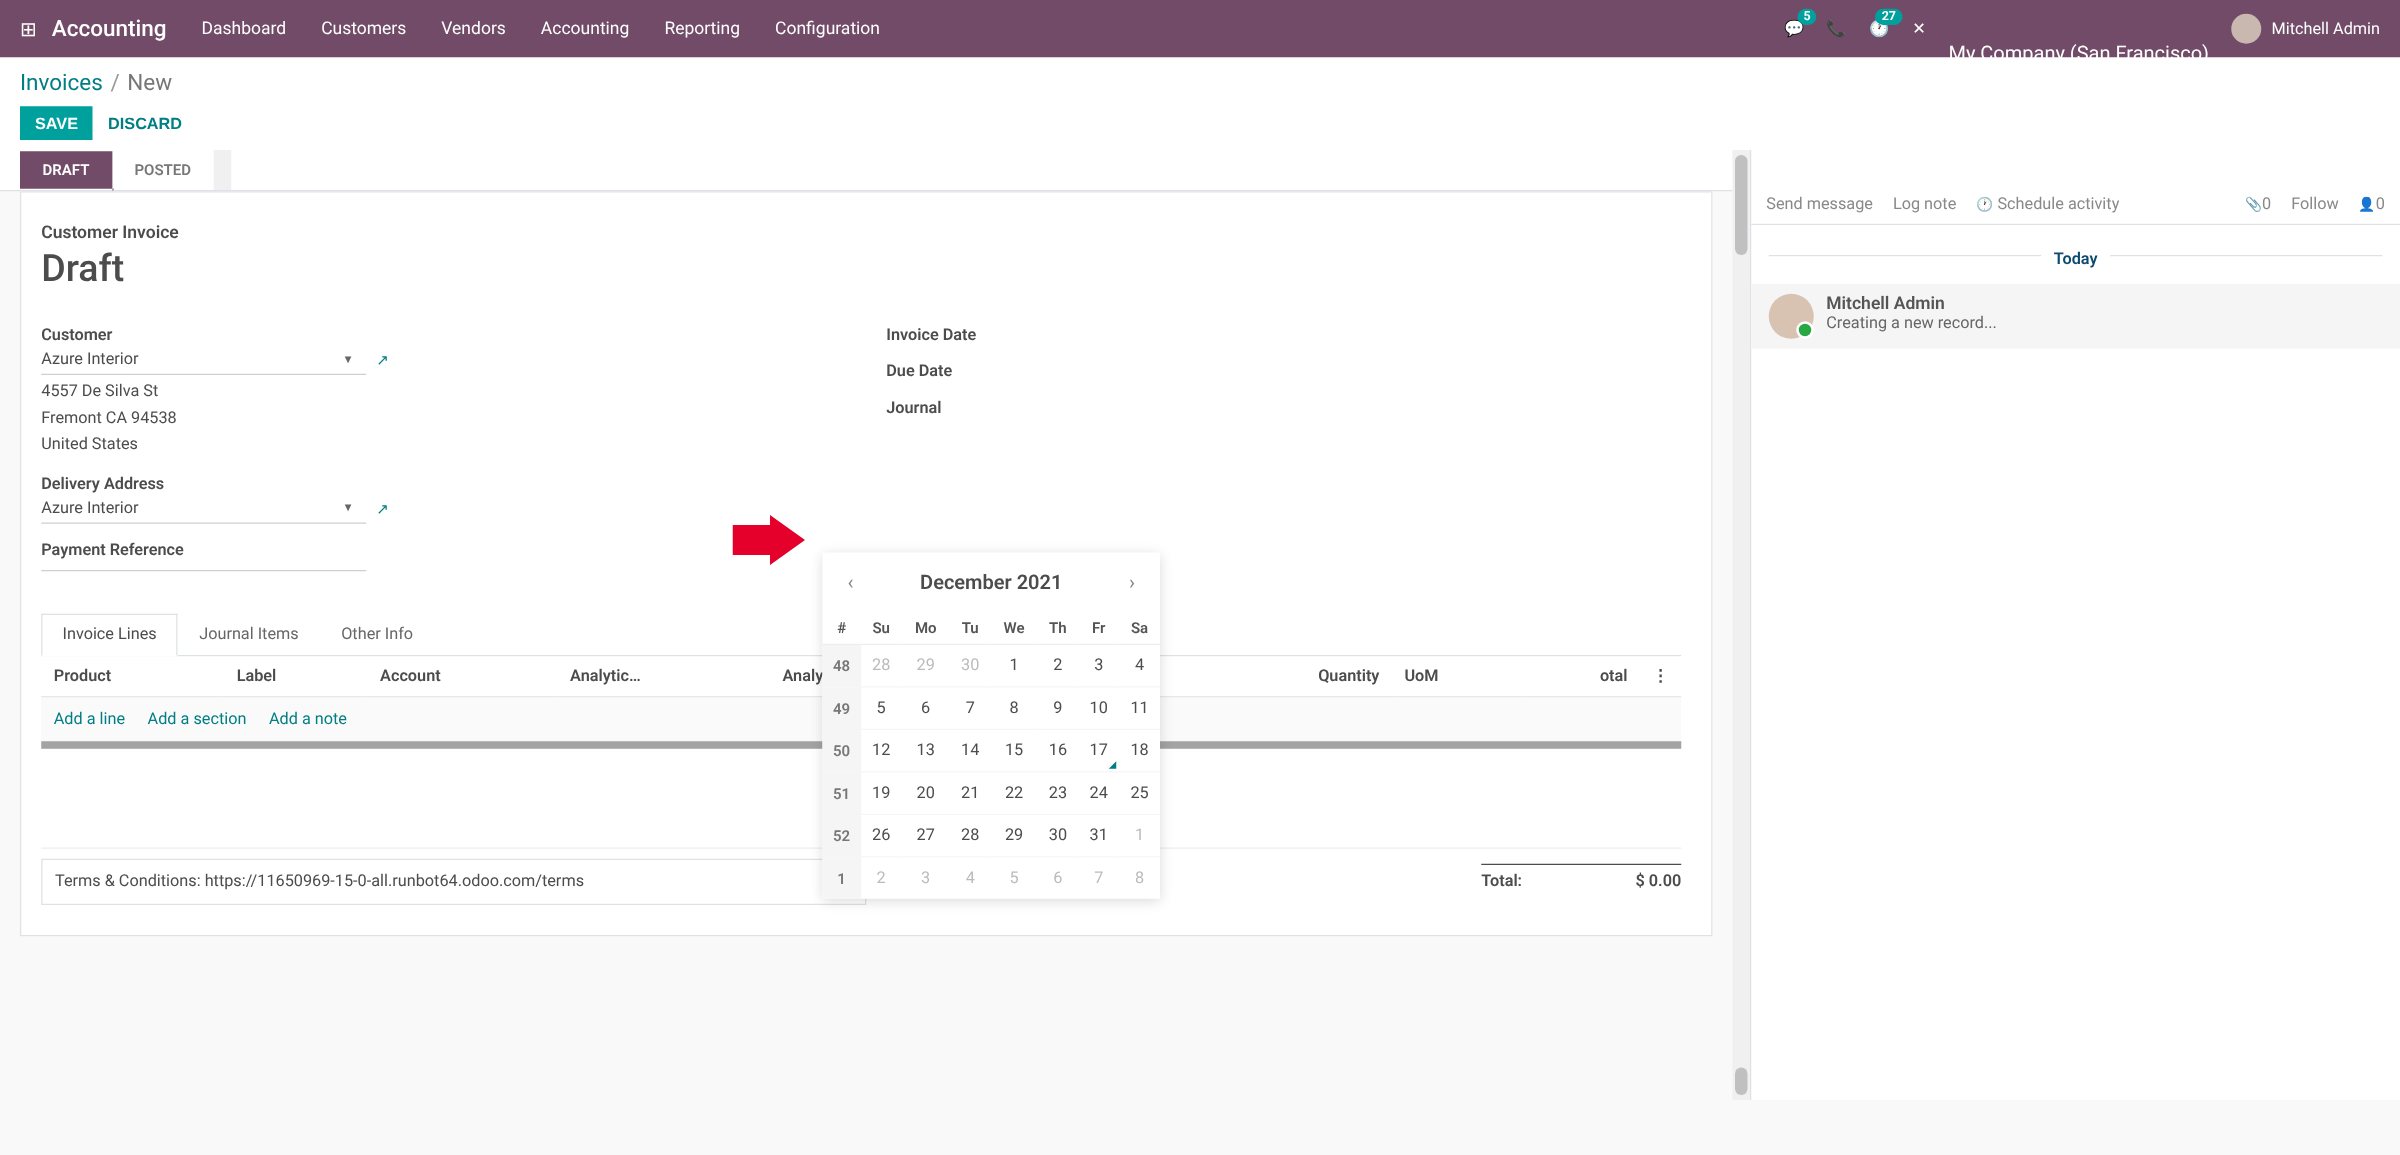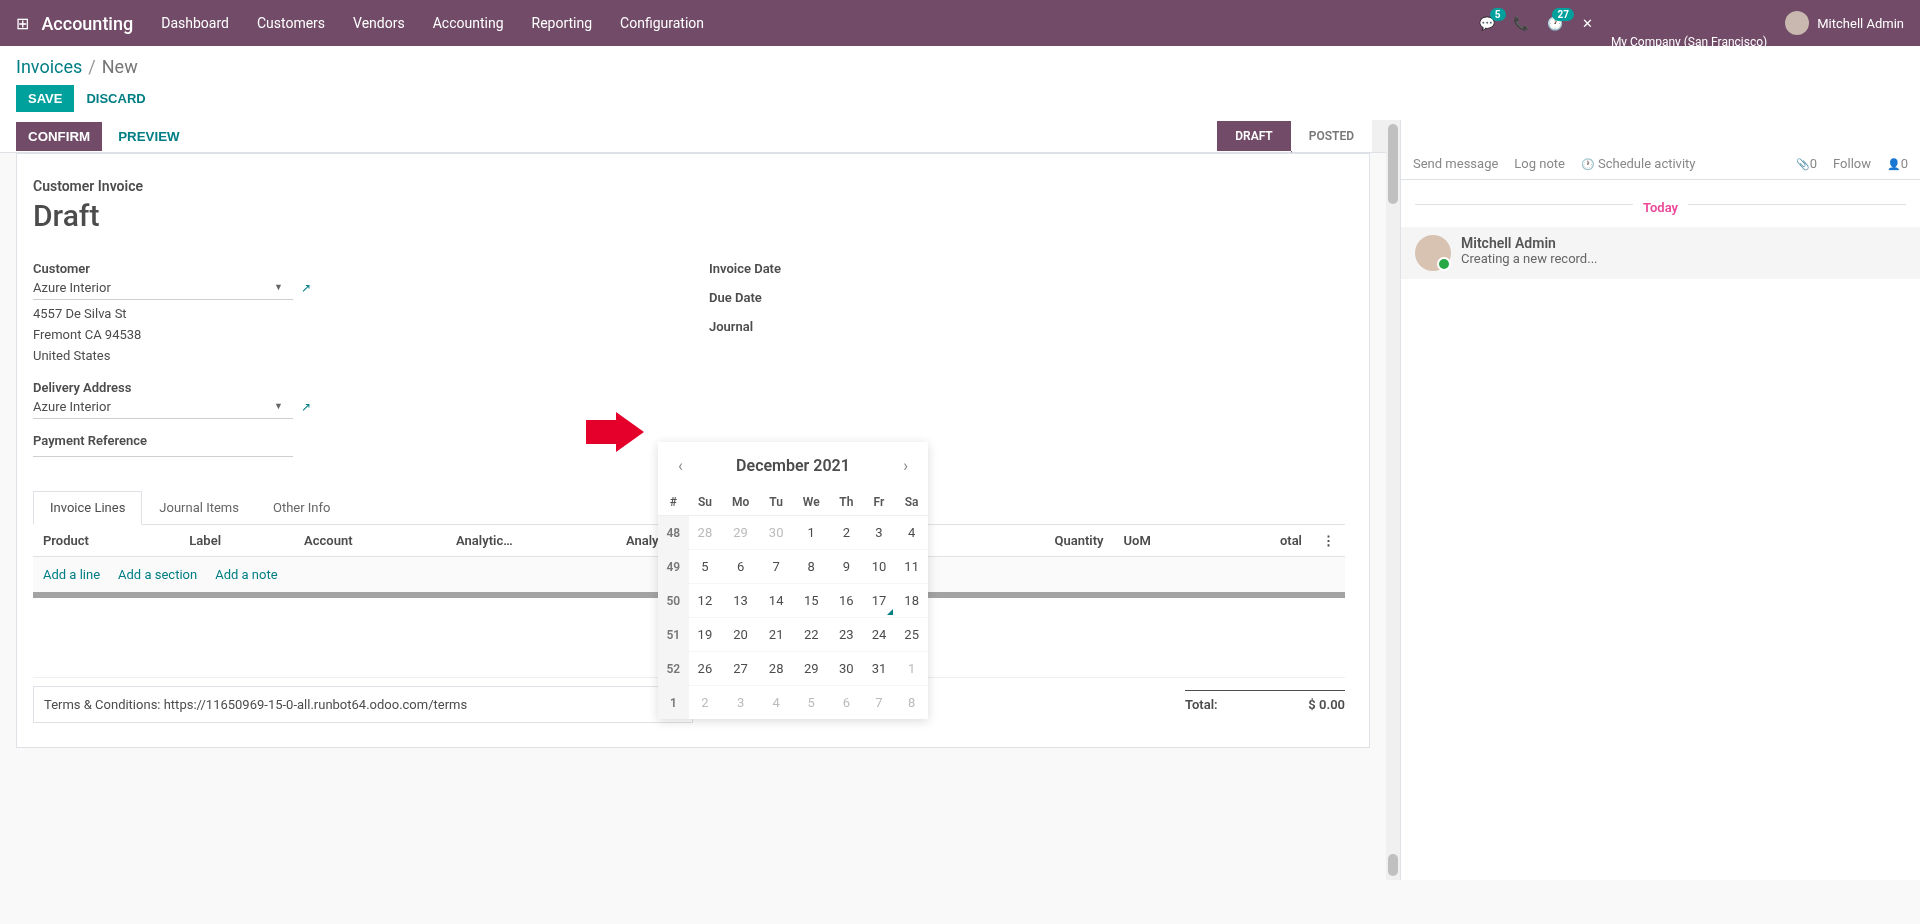--- a/index.html
+++ b/index.html
@@ -5,21 +5,21 @@
 * { box-sizing: border-box; margin: 0; padding: 0; }
 body { font-family: -apple-system, BlinkMacSystemFont, "Segoe UI", Roboto, sans-serif; font-size: 13px; color: #4c4c4c; background: #f9f9f9; }
 .topbar { background: #714B67; height: 46px; display: flex; align-items: center; padding: 0 16px; color: #fff; }
 .apps-icon { font-size: 16px; margin-right: 12px; cursor: pointer; }
 .app-name { font-size: 18px; font-weight: 500; margin-right: 28px; }
 .main-menu { display: flex; gap: 28px; flex: 1; }
 .main-menu span { cursor: pointer; font-size: 14px; }
 .topbar-right { display: flex; align-items: center; gap: 18px; }
 .badge-wrap { position: relative; }
 .badge { position: absolute; top: -8px; right: -10px; background: #00A09D; color: #fff; border-radius: 8px; font-size: 10px; padding: 1px 5px; font-weight: bold; }
-.company-name { font-size: 12px; margin-top: 38px; }
+.company-name { font-size: 16px; margin-top: 38px; }
 .user-wrap { display: flex; align-items: center; gap: 8px; }
 .avatar-small { width: 24px; height: 24px; border-radius: 50%; background: #c8b8b0; display: inline-block; }
 .subheader { background: #fff; padding: 10px 16px 8px 16px; }
 .breadcrumb { font-size: 18px; color: #7C7BAD; display: flex; gap: 6px; align-items: center; margin-bottom: 8px; }
 .breadcrumb .bc-root { color: #017e84; cursor: pointer; }
 .breadcrumb .bc-sep { color: #999; }
 .breadcrumb .bc-cur { color: #777; }
 .action-row { display: flex; gap: 12px; align-items: center; }
 .btn-primary { background: #00A09D; color: #fff; border: none; padding: 6px 12px; font-weight: 600; font-size: 13px; cursor: pointer; }
 .btn-secondary { background: none; border: none; color: #017e84; font-weight: 600; font-size: 13px; cursor: pointer; padding: 6px 0; }
@@ -62,21 +62,21 @@
 .totals-inner { width: 160px; border-top: 1px solid #4c4c4c; padding-top: 6px; display: flex; justify-content: space-between; font-weight: 600;}
 .terms-box { border: 1px solid #dee2e6; padding: 10px; margin-top: 8px; display: flex; justify-content: space-between; width: 660px;}
 .terms-lang { color: #017e84; font-weight: 600; }
 
 .chatter-top { display: flex; align-items: center; padding: 8px 12px; border-bottom: 1px solid #dee2e6; gap: 16px; color: #888; margin-top: 28px;}
 .chatter-top .spacer { flex: 1; }
 .chatter-top span { cursor: pointer; }
 .chatter-top .icon-small { font-size: 11px; }
 .today-sep { text-align: center; padding: 20px 0 12px 0; position: relative; }
 .today-sep::before { content:""; position:absolute; left: 14px; right: 14px; top: 50%; border-top: 1px solid #dee2e6; z-index:0;}
-.today-sep span { background: #fff; padding: 0 10px; position: relative; z-index:1; font-weight: 600; color: #ec4899;}
+.today-sep span { background: #fff; padding: 0 10px; position: relative; z-index:1; font-weight: 600; color: #0c4a6e;}
 .msg { display: flex; gap: 10px; padding: 8px 14px; background: #f5f5f5;}
 .msg .av { width: 36px; height: 36px; border-radius: 50%; background: #d8c2b2; position: relative;}
 .msg .av::after { content:""; position:absolute; bottom:0; right:0; width:10px; height:10px; border-radius:50%; background:#28a745; border:2px solid #fff;}
 .msg-body .name { font-weight: 600; font-size: 14px; color: #555;}
 .msg-body .text { color: #666; font-size: 13px;}
 
 .datepicker { position: absolute; top: 322px; left: 658px; width: 270px; background: #fff; box-shadow: 0 2px 10px rgba(0,0,0,0.15); z-index: 50; font-size: 13px;}
 .dp-head { display: flex; align-items: center; justify-content: space-between; padding: 10px 12px;}
 .dp-head .nav { color: #888; cursor: pointer; font-size: 16px; padding: 4px 8px;}
 .dp-title { font-weight: 600; font-size: 16px;}
@@ -131,24 +131,20 @@
   <div class="action-row">
     <button class="btn-primary">SAVE</button>
     <button class="btn-secondary">DISCARD</button>
   </div>
 </div>
 
 <div class="content-wrap">
   <div class="left-col">
 
     <div class="status-row">
-      <div class="status-left">
-        <button class="btn-confirm">CONFIRM</button>
-        <button class="btn-preview">PREVIEW</button>
-      </div>
       <div class="statusbar">
         <div class="status-step active">DRAFT</div>
         <div class="status-step">POSTED</div>
       </div>
       <div class="scrollbar-sim" style="height:32px;">
       </div>
     </div>
 
     <div class="red-arrow">
       <svg width="60" height="40">

